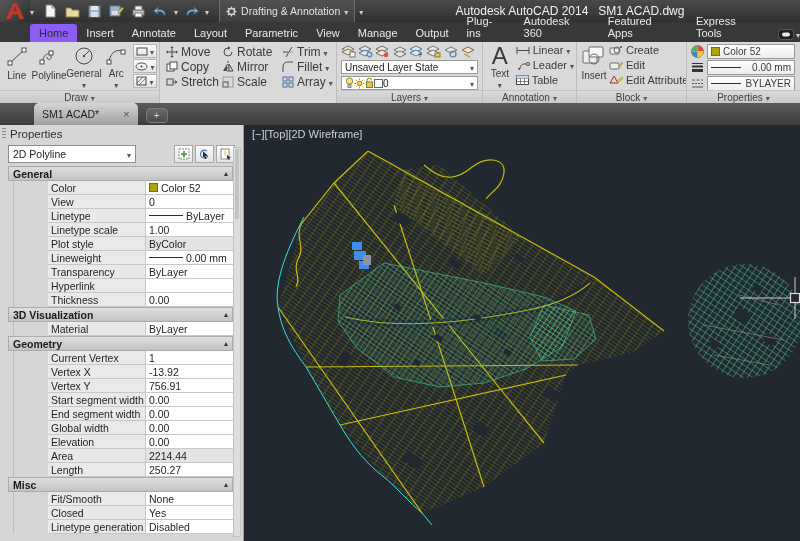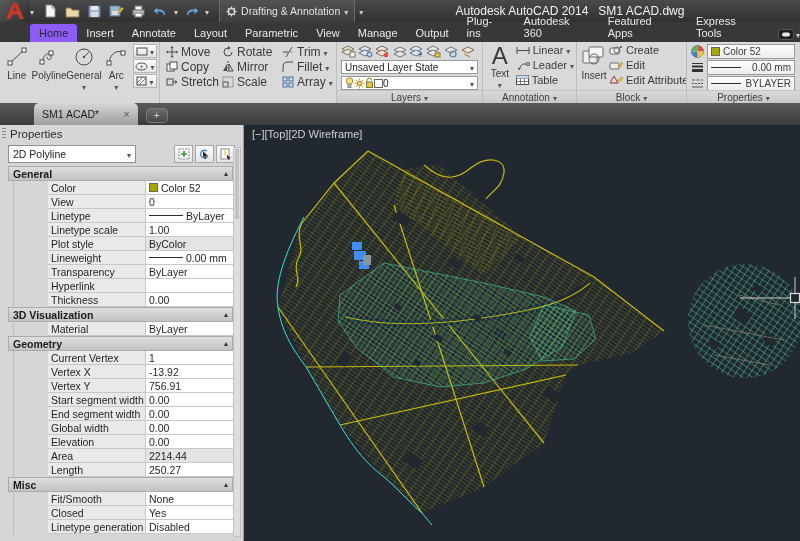--- a/index.html
+++ b/index.html
@@ -250,20 +250,24 @@
           </div>
         <div class="minibtn">
             <svg width="11" height="10" viewBox="0 0 11 10">
               <rect x="1" y="1" width="9" height="8" fill="none" stroke="#4a4a4a"></rect>
               <path d="M1 7 L7 1 M3 9 L10 2" stroke="#4a4a4a" stroke-width="0.7"></path>
             </svg>
             <span class="ddk"></span>
           </div>
       </div>
     </div>
+    <div class="plab">
+        <span>Draw</span>
+        <span class="ddk"></span>
+      </div>
   </div>
 
   <div class="panel" style="width:177px;">
     <div class="pbody" style="padding-left:6px;">
       <div class="mgrid">
         <div class="mitem">
             <svg width="12" height="12" viewBox="0 0 12 12">
               <path d="M6 1 V11 M1 6 H11" stroke="#4a4a4a"></path>
               <path d="M6 0 L4.5 2 H7.5 Z M6 12 L4.5 10 H7.5 Z M0 6 L2 4.5 V7.5 Z M12 6 L10 4.5 V7.5 Z" fill="#4a4a4a"></path>
             </svg>

